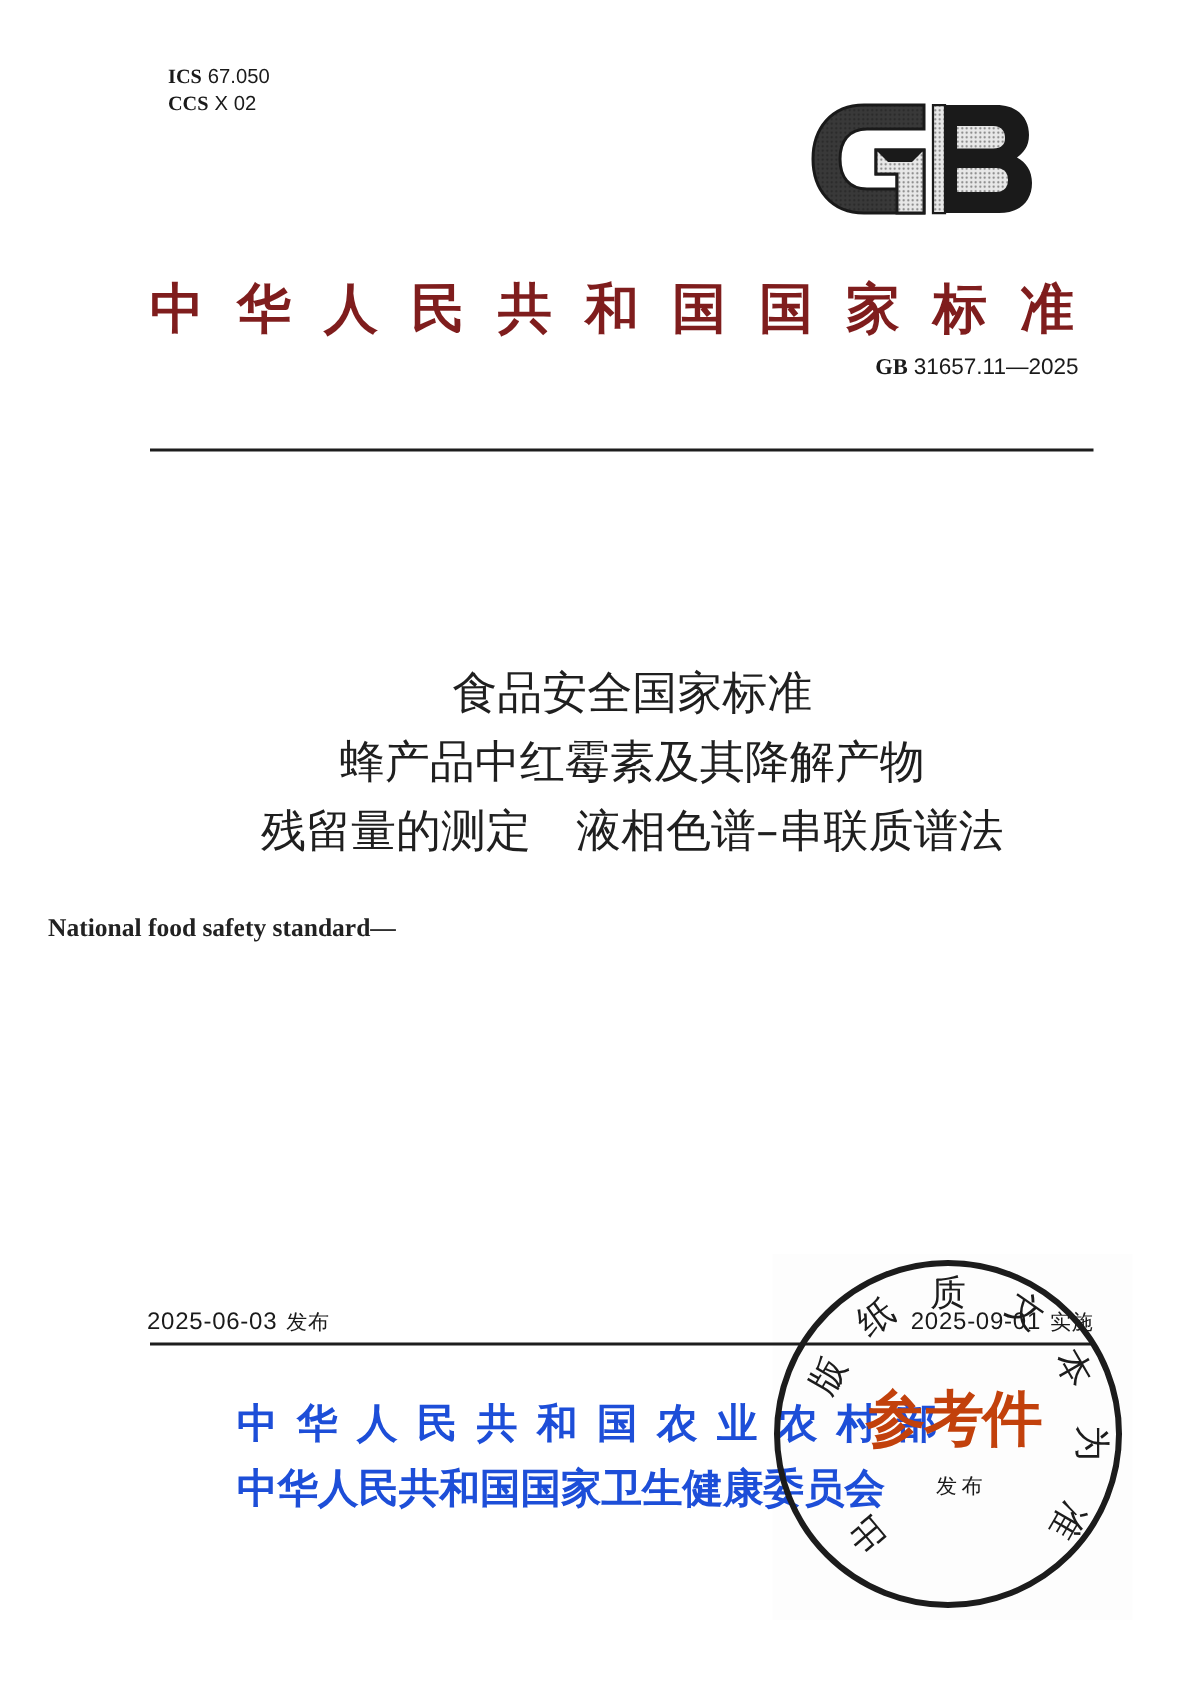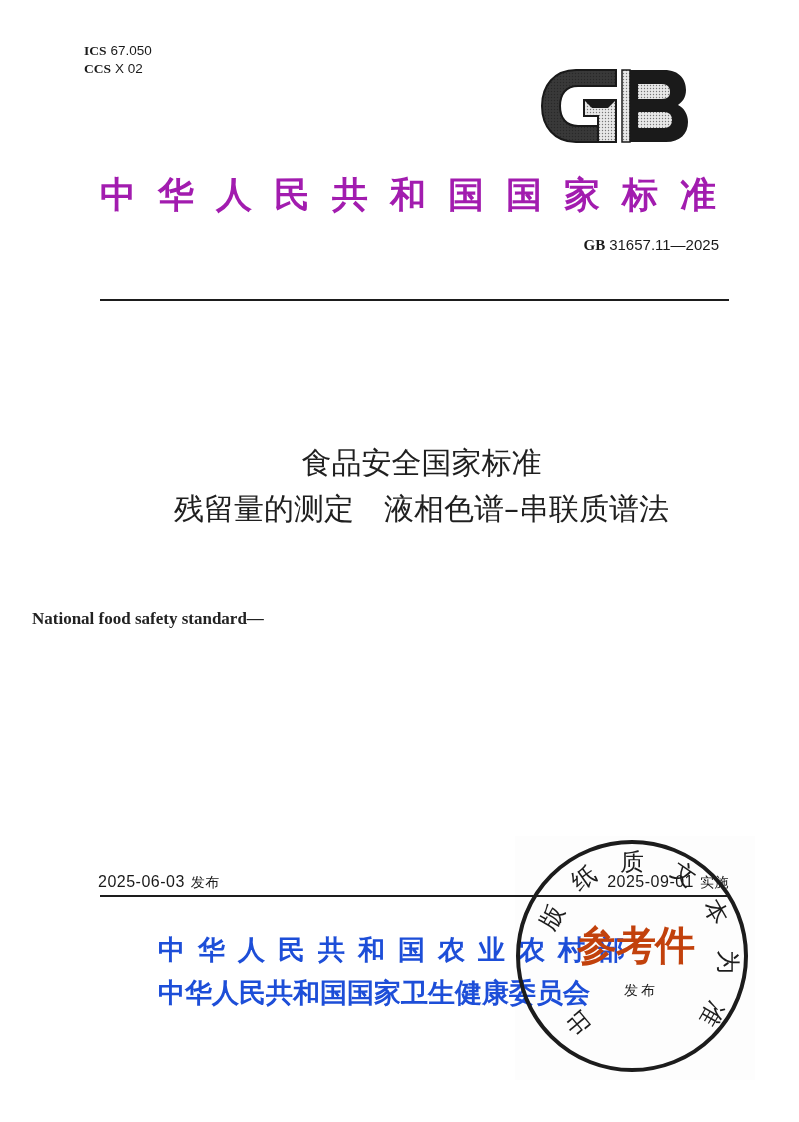--- a/index.html
+++ b/index.html
@@ -1,27 +1,27 @@
 <!DOCTYPE html>
 <html><head>
   <meta charset="utf-8">
   <style>
     html, body { margin: 0; padding: 0; background: #ffffff; }
     body { width: 799px; height: 1122px; position: relative; overflow: hidden; color: #1a1a1a; }
     .abs { position: absolute; }
 
     
-    .codes { left: 84px; top: 42px; font-size: 13.5px; line-height: 18px; }
+    .codes { left: 112px; top: 42px; font-size: 13.5px; line-height: 18px; }
     .codes .lbl { font-family: "Liberation Serif", serif; font-weight: bold; }
     .codes .val { font-family: "Liberation Sans", sans-serif; margin-left: 4px; }
 
     
     .gb-logo { left: 538px; top: 66px; width: 152px; height: 80px; }
 
-    .nat-title { left: 100px; top: 171px; width: 630px; font-size: 36px; letter-spacing: 22px; text-align: left; font-family: "DejaVu Sans", sans-serif; font-weight: bold; white-space: nowrap; color: #a21caf; }
+    .nat-title { left: 100px; top: 182px; width: 630px; font-size: 36px; letter-spacing: 22px; text-align: left; font-family: "DejaVu Sans", sans-serif; font-weight: bold; white-space: nowrap; color: #7f1d1d; }
     .std-no { right: 80px; top: 236px; font-size: 15px; }
     .std-no .gb { font-family: "Liberation Serif", serif; font-weight: bold; }
     .std-no .num { font-family: "Liberation Sans", sans-serif; margin-left: 4px; }
 
     .rule-top { left: 100px; top: 299px; width: 629px; height: 2px; background: #1d1d1d; }
 
     .cn-title { left: 0; width: 799px; top: 440px; text-align: center; font-family: "DejaVu Sans", sans-serif; font-size: 30px; line-height: 46px; color: #1f1f1f; }
     .cn-title div { white-space: nowrap; padding-left: 44px; }
 
     .en-title { left: 0; width: 799px; top: 606px; font-family: "Liberation Serif", serif; font-weight: bold; font-size: 17px; line-height: 25px; color: #222; padding-left: 32px; }
@@ -79,20 +79,21 @@
 <div class="abs nat-title">中华人民共和国国家标准</div>
 
 <div class="abs std-no">
   <span class="gb">GB</span><span class="num">31657.11—2025</span>
 </div>
 
 <div class="abs rule-top"></div>
 
 <div class="abs cn-title">
   <div>食品安全国家标准</div>
+  <div>蜂产品中红霉素及其降解产物</div>
   <div>残留量的测定　液相色谱–串联质谱法</div>
 </div>
 
 <div class="abs en-title">
   <div>National food safety standard—</div>
 </div>
 
 <div class="abs stamp-bg"></div>
 
 <div class="abs pub-date">

